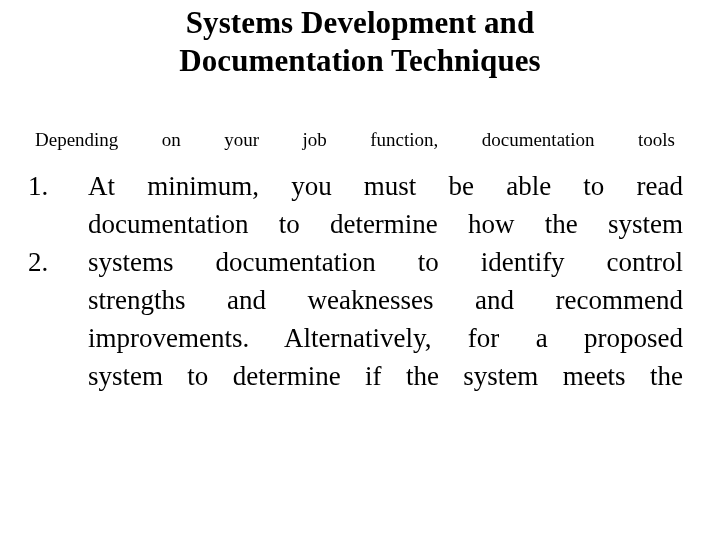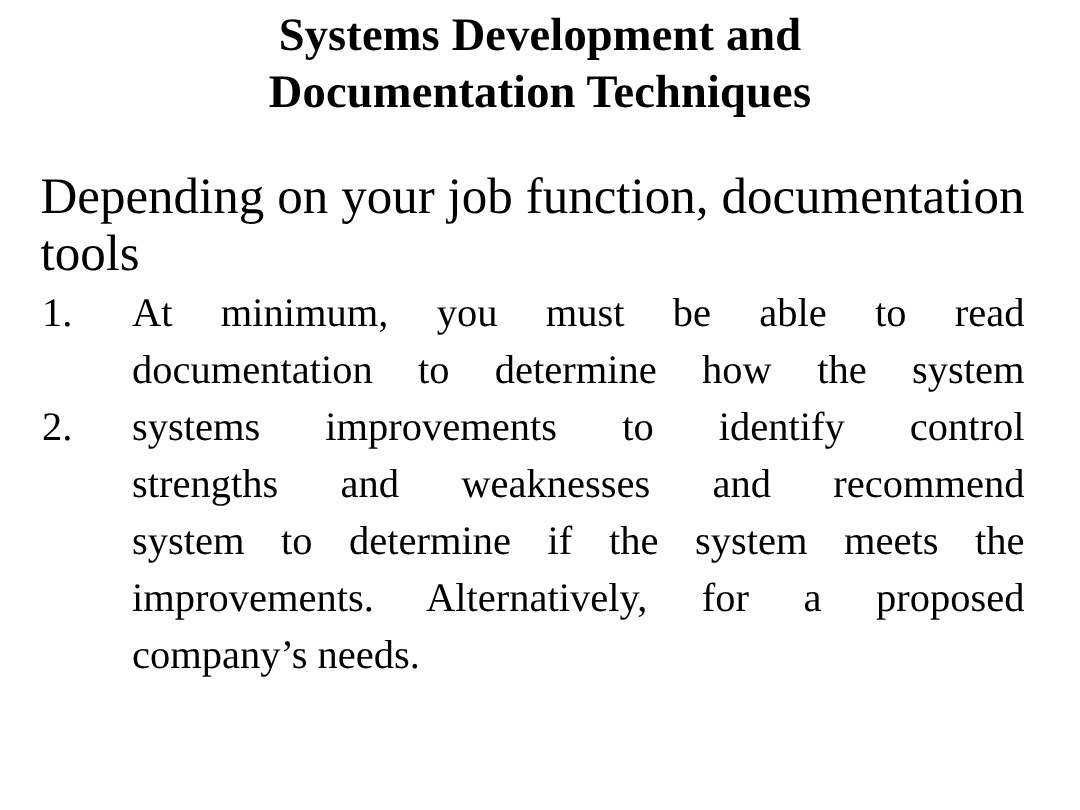--- a/index.html
+++ b/index.html
@@ -44,25 +44,25 @@
 
   
   .body-block {
     position: absolute;
     left: 27px;
     top: 113px;
     width: 656px;
   }
 
   .para {
-    font-size: 34px;
+    font-size: 19px;
     line-height: 38px;
     text-align: justify;
     text-justify: inter-word;
-    margin: 0;
+    margin: 8px;
     color: #000000;
   }
   
   .para .ln {
     display: block;
     white-space: nowrap;
   }
   .para .ln.stretch {
     text-align: justify;
     text-align-last: justify;
@@ -126,23 +126,22 @@
         <span class="item-marker">1.</span>
         <span class="item-lines">
           <span class="ln stretch">At minimum, you must be able to read</span>
           <span class="ln stretch">documentation to determine how the system</span>
         </span>
       </li>
 
       <li class="list-item">
         <span class="item-marker">2.</span>
         <span class="item-lines">
-          <span class="ln stretch">systems improvements to identify control</span>
+          <span class="ln stretch">systems documentation to identify control</span>
           <span class="ln stretch">strengths and weaknesses and recommend</span>
+          <span class="ln stretch">improvements. Alternatively, for a proposed</span>
           <span class="ln stretch">system to determine if the system meets the</span>
-          <span class="ln stretch">improvements. Alternatively, for a proposed</span>
-          <span class="ln">company’s needs.</span>
         </span>
       </li>
 
     </ol>
   </div>
 </div>
 
 </body></html>

